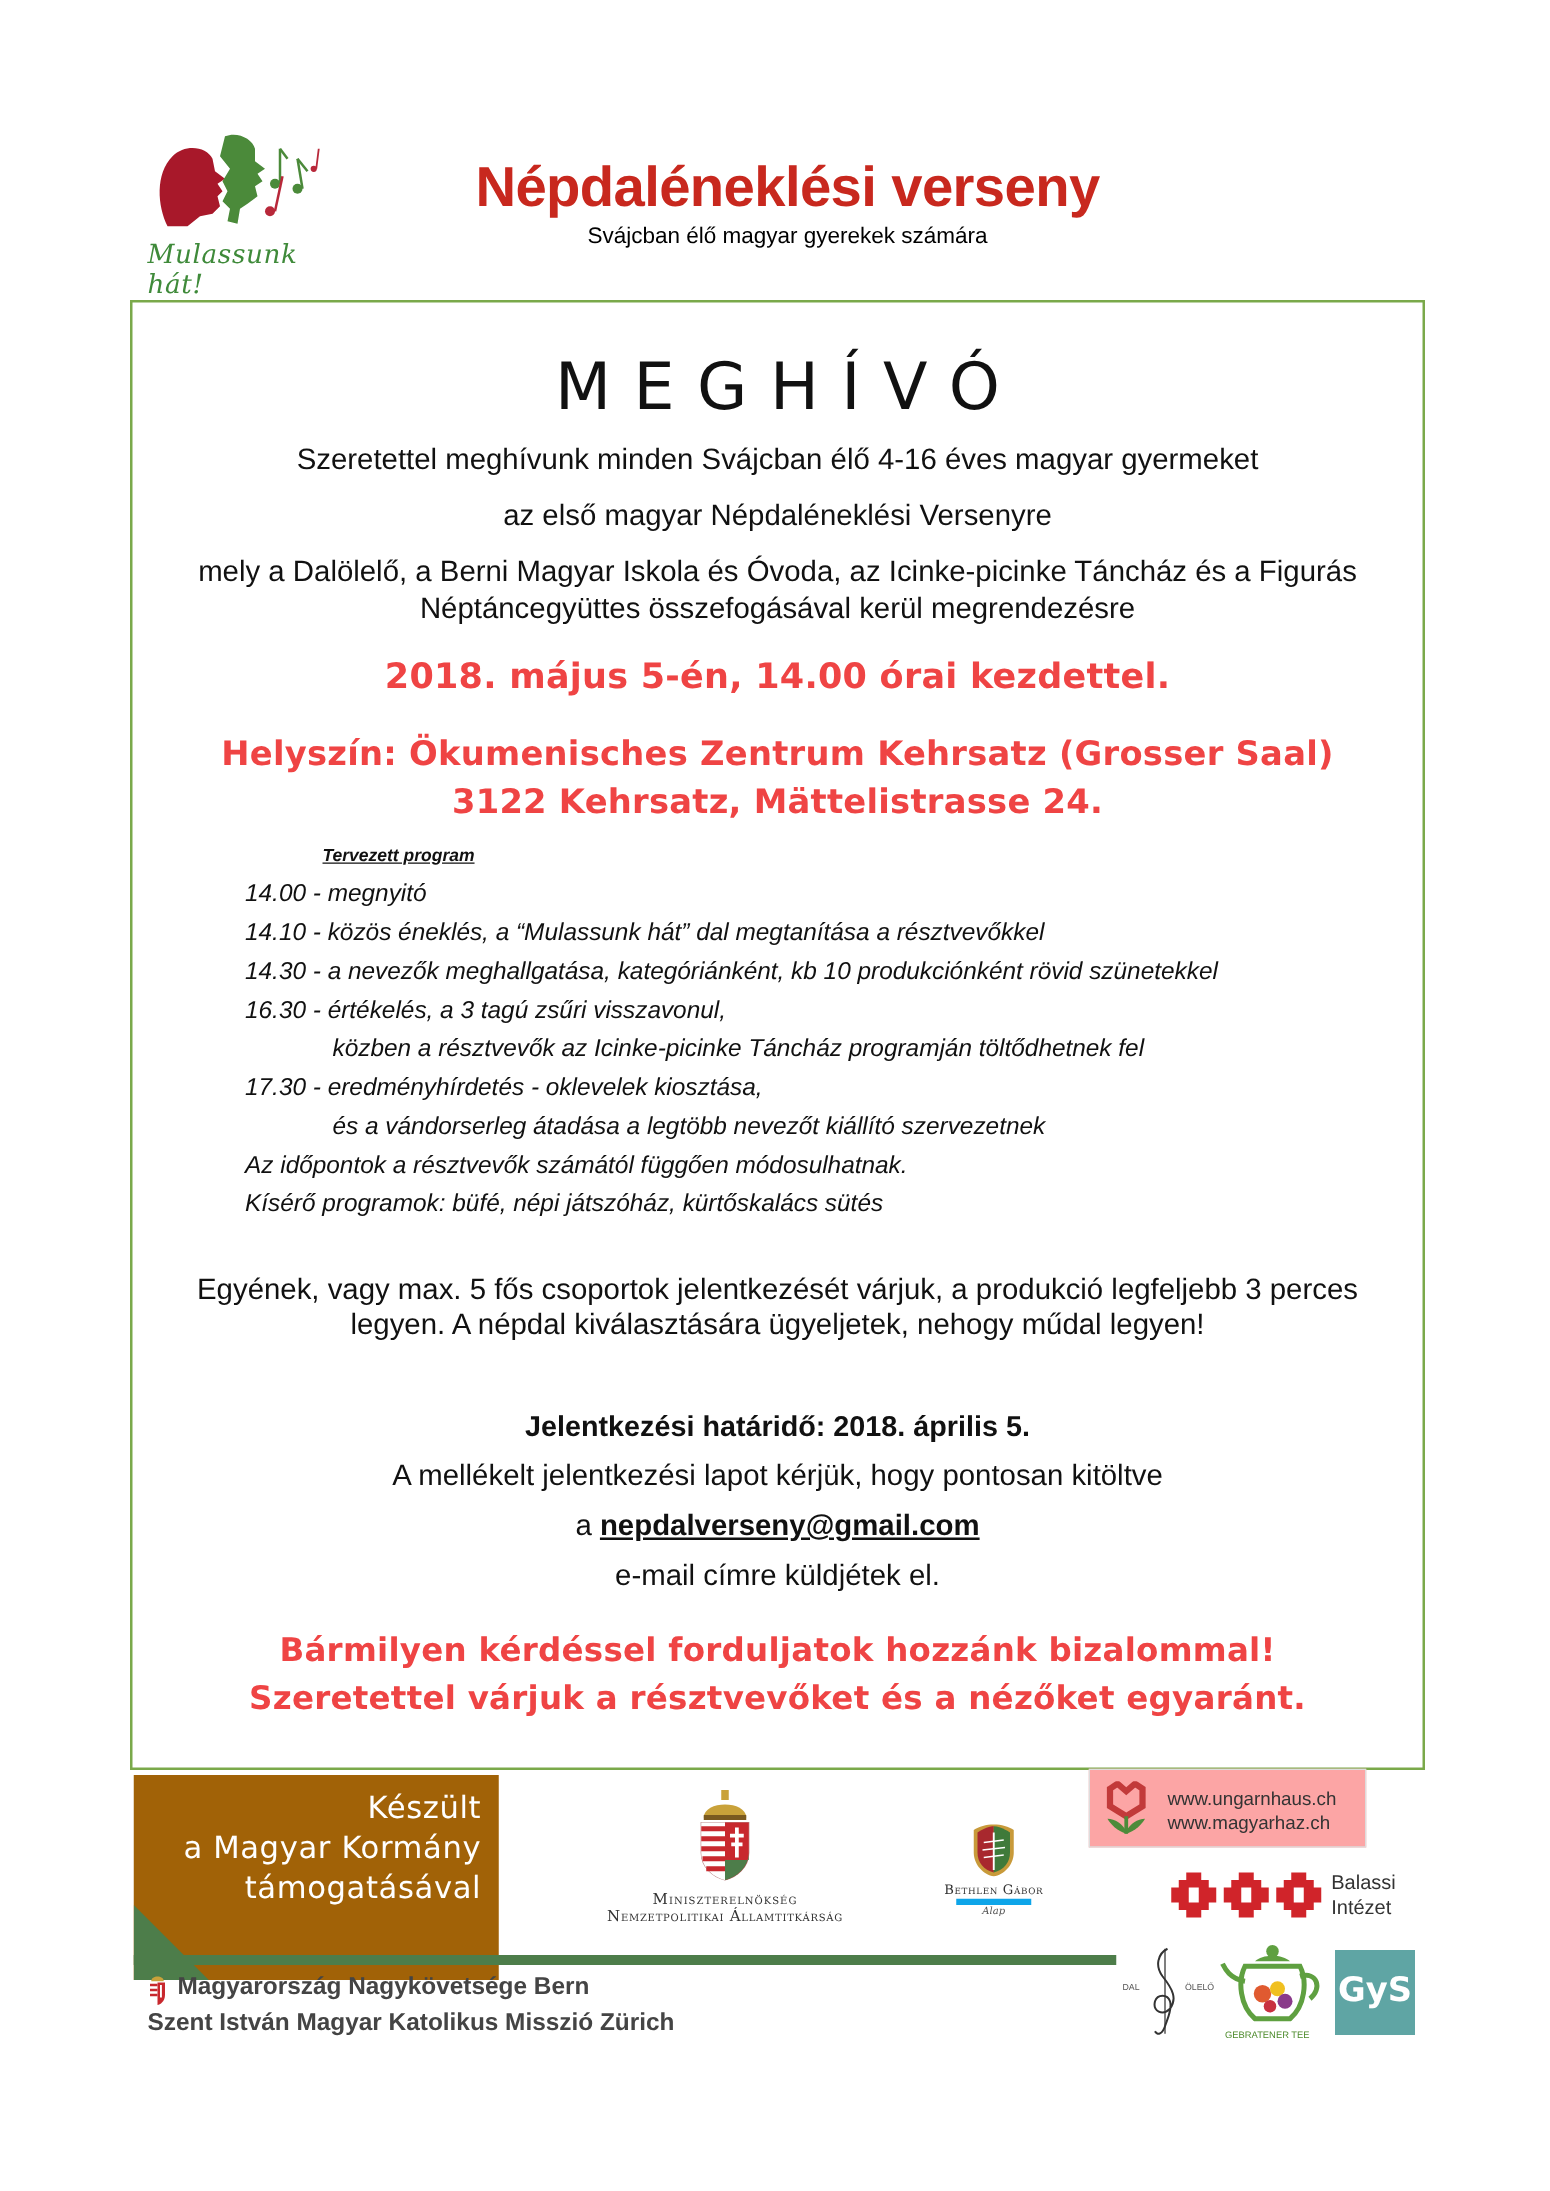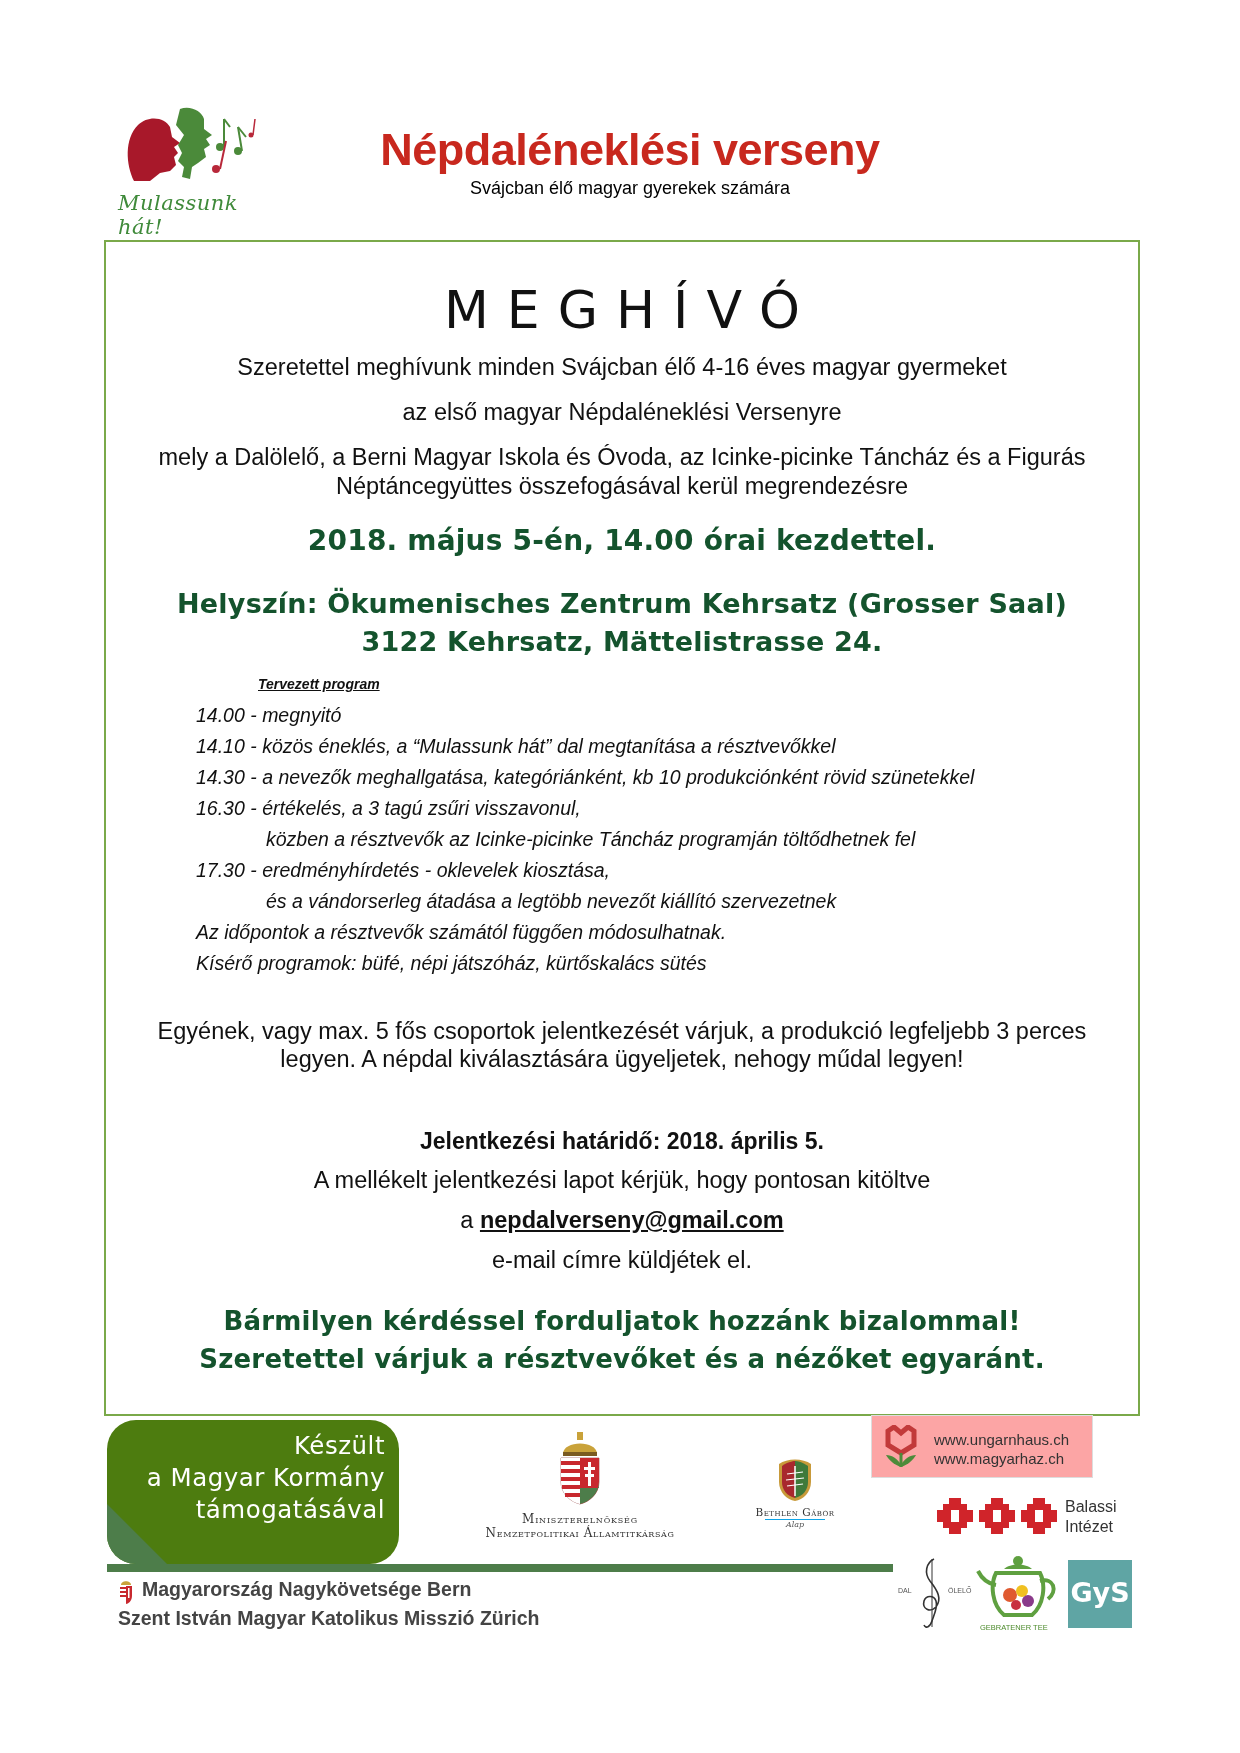--- a/index.html
+++ b/index.html
@@ -12,45 +12,45 @@
   .logo-text { position: absolute; left: 8px; top: 86px; font-family: "DejaVu Serif", serif; font-style: italic; font-size: 21px; color: #3f8a3a; letter-spacing: 0.5px; }
   .title { position: absolute; left: 300px; top: 124px; width: 660px; text-align: center; font-family: "Liberation Sans", sans-serif; font-weight: bold; font-size: 45px; color: #c8281e; letter-spacing: -0.5px; }
   .subtitle { position: absolute; left: 300px; top: 178px; width: 660px; text-align: center; font-size: 18px; color: #000000; }
 
   
   .frame { position: absolute; left: 104px; top: 240px; width: 1036px; height: 1176px; border: 2px solid #7aa94a; }
 
   .c { position: absolute; left: 0; width: 100%; text-align: center; }
   .meghivo { top: 38px; font-family: "DejaVu Sans", sans-serif; font-size: 52px; letter-spacing: 18px; font-weight: normal; color: #111; padding-left: 18px; }
   .body-txt { font-size: 23.5px; color: #111; }
-  .green-big { font-family: "DejaVu Sans", sans-serif; font-weight: bold; color: #14532d; font-size: 27px; letter-spacing: 0.2px; }
+  .green-big { font-family: "DejaVu Sans", sans-serif; font-weight: bold; color: #ef4444; font-size: 27px; letter-spacing: 0.2px; }
 
   .prog { position: absolute; left: 90px; top: 434px; width: 900px; font-style: italic; font-size: 19.5px; color: #111; }
   .prog .hdr { position: absolute; left: 62px; top: 0; font-weight: bold; text-decoration: underline; font-size: 14px; }
   .prog .row { position: absolute; left: 0; white-space: nowrap; }
   .prog .row.ind { left: 70px; }
 
   .deadline { font-weight: bold; font-size: 23px; }
   .email { font-weight: bold; text-decoration: underline; color: #111; }
 
   
-  .sponsor-box { position: absolute; left: 107px; top: 1420px; width: 292px; height: 144px; background: #4d7c0f; overflow: hidden; border-radius: 29px; }
+  .sponsor-box { position: absolute; left: 107px; top: 1420px; width: 292px; height: 164px; background: #a16207; overflow: hidden; }
   .sponsor-box .tri { position: absolute; left: 0; bottom: 0; width: 0; height: 0; border-left: 60px solid #4d7d4a; border-top: 60px solid transparent; }
   .sponsor-box .txt { position: absolute; right: 14px; top: 10px; text-align: right; color: #fff; font-family: "DejaVu Sans", sans-serif; font-size: 24.5px; line-height: 32px; letter-spacing: 0.5px; }
   .green-bar { position: absolute; left: 107px; top: 1564px; width: 786px; height: 8px; background: #4d7d4a; }
 
   .ministry { position: absolute; left: 450px; top: 1432px; width: 260px; text-align: center; }
   .ministry svg { display: block; margin: 0 auto; }
   .ministry .l1 { font-family: "DejaVu Serif", serif; font-size: 12px; letter-spacing: 0.8px; color: #333; margin-top: 6px; font-variant: small-caps; }
   .ministry .l2 { font-family: "DejaVu Serif", serif; font-size: 12px; letter-spacing: 0.6px; color: #333; font-variant: small-caps; }
 
   .bethlen { position: absolute; left: 740px; top: 1458px; width: 110px; text-align: center; }
   .bethlen svg { display: block; margin: 0 auto; }
   .bethlen .l1 { font-family: "DejaVu Serif", serif; font-size: 10.5px; color: #333; font-variant: small-caps; letter-spacing: 0.5px; margin-top: 4px; }
-  .bethlen .l2 { font-family: "DejaVu Serif", serif; font-size: 8px; font-style: italic; color: #555; border-top: 1px solid #0ea5e9; width: 60px; margin: 1px auto 0; }
+  .bethlen .l2 { font-family: "DejaVu Serif", serif; font-size: 8px; font-style: italic; color: #555; border-top: 5px solid #0ea5e9; width: 60px; margin: 1px auto 0; }
 
   .ungarnhaus { position: absolute; left: 871px; top: 1415px; width: 222px; height: 63px; border: 1px solid #ddd; background: #fca5a5; }
   .ungarnhaus svg { position: absolute; left: 10px; top: 9px; }
   .ungarnhaus .urls { position: absolute; left: 62px; top: 14px; font-size: 15px; line-height: 19px; color: #333; }
 
   .balassi { position: absolute; left: 935px; top: 1496px; width: 200px; height: 44px; }
   .balassi svg { position: absolute; left: 0; top: 0; }
   .balassi .txt { position: absolute; left: 130px; top: 1px; font-size: 16px; line-height: 20px; color: #333; }
 
   .embassy { position: absolute; left: 118px; top: 1578px; }

